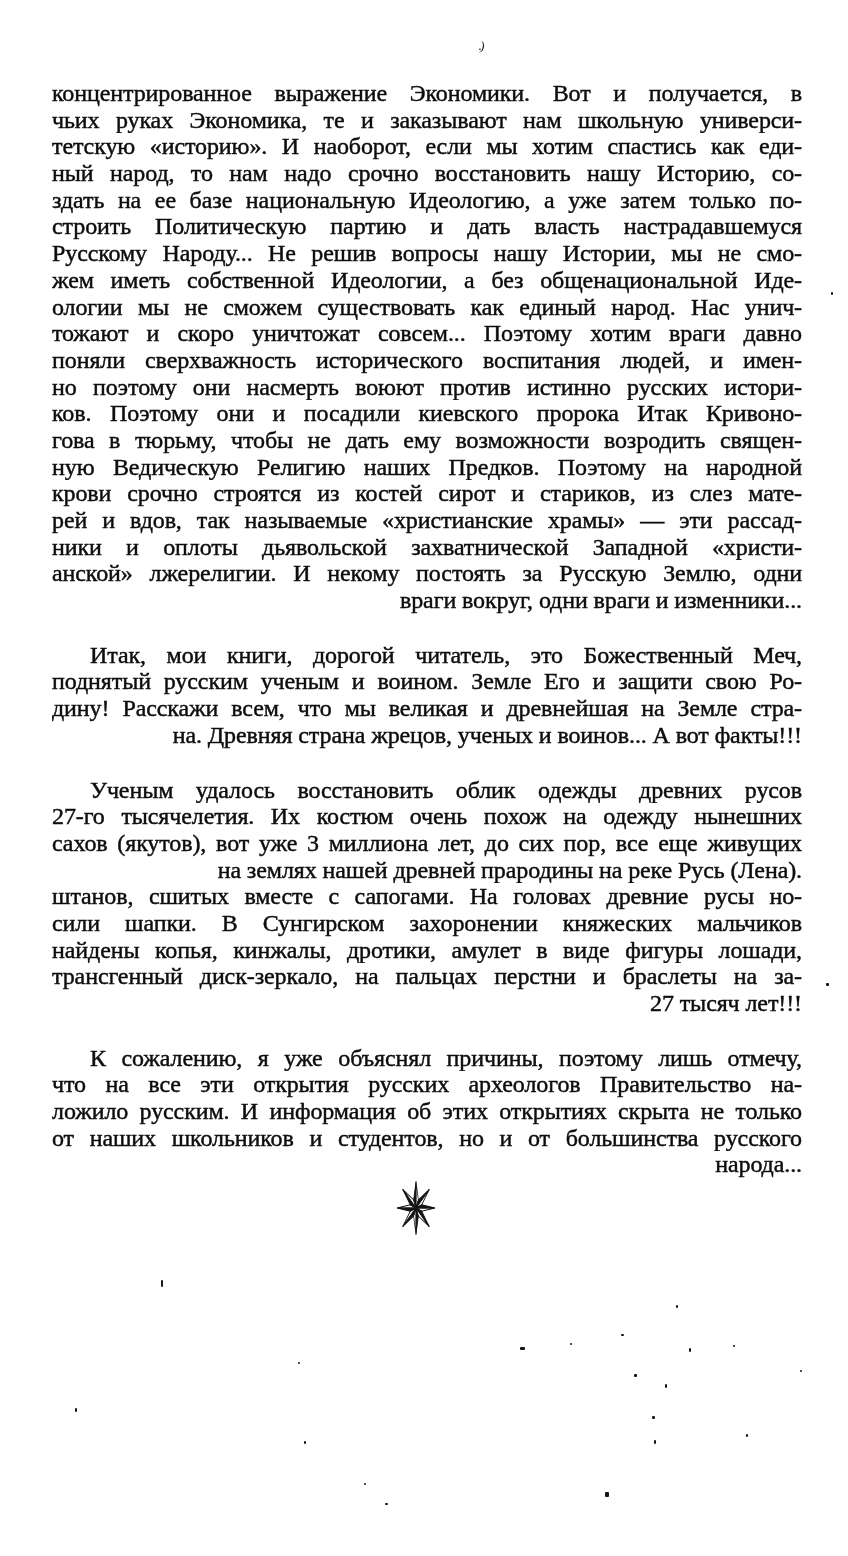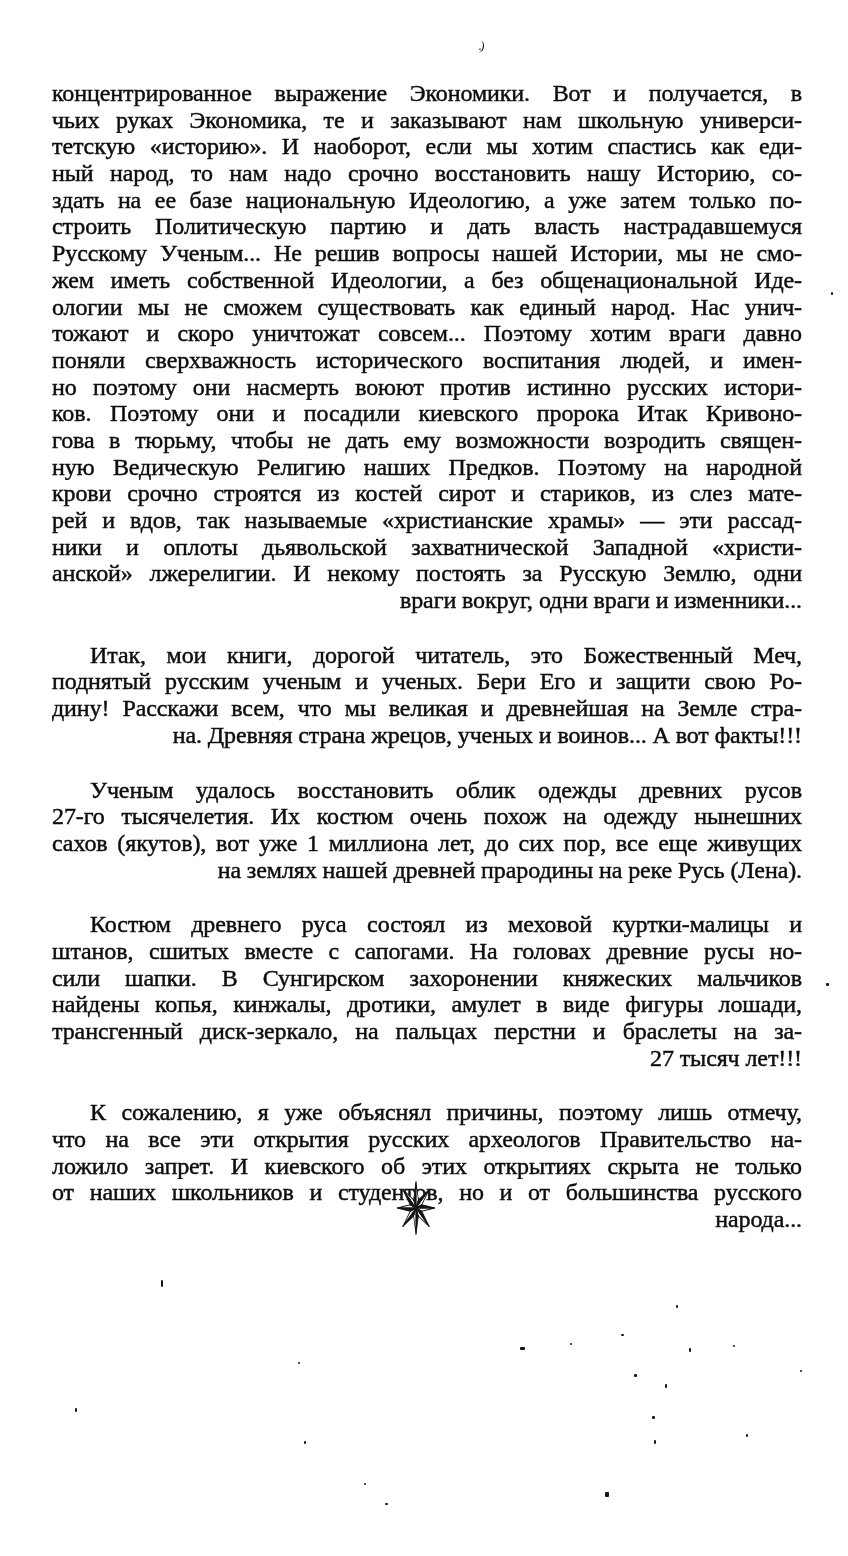--- a/index.html
+++ b/index.html
@@ -65,51 +65,50 @@
 
   <span class="top-mark">.)</span>
 
   <div class="text-block" style="color: rgb(13, 13, 13);">
       <div class="line">концентрированное выражение Экономики. Вот и получается, в</div>
       <div class="line">чьих руках Экономика, те и заказывают нам школьную универси-</div>
       <div class="line">тетскую «историю». И наоборот, если мы хотим спастись как еди-</div>
       <div class="line">ный народ, то нам надо срочно восстановить нашу Историю, со-</div>
       <div class="line">здать на ее базе национальную Идеологию, а уже затем только по-</div>
       <div class="line">строить Политическую партию и дать власть настрадавшемуся</div>
-      <div class="line">Русскому Ученым... Не решив вопросы нашей Истории, мы не смо-</div>
+      <div class="line">Русскому Народу... Не решив вопросы нашу Истории, мы не смо-</div>
       <div class="line">жем иметь собственной Идеологии, а без общенациональной Иде-</div>
       <div class="line">ологии мы не сможем существовать как единый народ. Нас унич-</div>
       <div class="line">тожают и скоро уничтожат совсем... Поэтому хотим враги давно</div>
       <div class="line">поняли сверхважность исторического воспитания людей, и имен-</div>
       <div class="line">но поэтому они насмерть воюют против истинно русских истори-</div>
       <div class="line">ков. Поэтому они и посадили киевского пророка Итак Кривоно-</div>
       <div class="line">гова в тюрьму, чтобы не дать ему возможности возродить священ-</div>
       <div class="line">ную Ведическую Религию наших Предков. Поэтому на народной</div>
       <div class="line">крови срочно строятся из костей сирот и стариков, из слез мате-</div>
       <div class="line">рей и вдов, так называемые «христианские храмы» — эти рассад-</div>
       <div class="line">ники и оплоты дьявольской захватнической Западной «христи-</div>
       <div class="line">анской» лжерелигии. И некому постоять за Русскую Землю, одни</div>
       <div class="line last">враги вокруг, одни враги и изменники...</div>
       <div class="line indent">Итак, мои книги, дорогой читатель, это Божественный Меч,</div>
-      <div class="line">поднятый русским ученым и ученых. Бери Его и защити свою Ро-</div>
+      <div class="line">поднятый русским ученым и воином. Земле Его и защити свою Ро-</div>
       <div class="line">дину! Расскажи всем, что мы великая и древнейшая на Земле стра-</div>
       <div class="line last">на. Древняя страна жрецов, ученых и воинов... А вот факты!!!</div>
       <div class="line indent">Ученым удалось восстановить облик одежды древних русов</div>
       <div class="line">27-го тысячелетия. Их костюм очень похож на одежду нынешних</div>
-      <div class="line">сахов (якутов), вот уже 1 миллиона лет, до сих пор, все еще живущих</div>
+      <div class="line">сахов (якутов), вот уже 3 миллиона лет, до сих пор, все еще живущих</div>
       <div class="line last">на землях нашей древней прародины на реке Русь (Лена).</div>
-      <div class="line indent">Костюм древнего руса состоял из меховой куртки-малицы и</div>
       <div class="line">штанов, сшитых вместе с сапогами. На головах древние русы но-</div>
       <div class="line">сили шапки. В Сунгирском захоронении княжеских мальчиков</div>
       <div class="line">найдены копья, кинжалы, дротики, амулет в виде фигуры лошади,</div>
       <div class="line">трансгенный диск-зеркало, на пальцах перстни и браслеты на за-</div>
       <div class="line last">27 тысяч лет!!!</div>
       <div class="line indent">К сожалению, я уже объяснял причины, поэтому лишь отмечу,</div>
       <div class="line">что на все эти открытия русских археологов Правительство на-</div>
-      <div class="line">ложило запрет. И киевского об этих открытиях скрыта не только</div>
+      <div class="line">ложило русским. И информация об этих открытиях скрыта не только</div>
       <div class="line">от наших школьников и студентов, но и от большинства русского</div>
       <div class="line last">народа...</div>
     </div>
 
   <div class="ornament">
     <svg viewBox="0 0 64 64" preserveAspectRatio="none">
 
       <g fill="#ffffff" stroke="#141414" stroke-width="1.2" stroke-linejoin="round">
         <polygon points="32,32 32,2 35.83,22.76"></polygon>
         <polygon points="32,32 53.21,10.79 41.24,28.17"></polygon>

